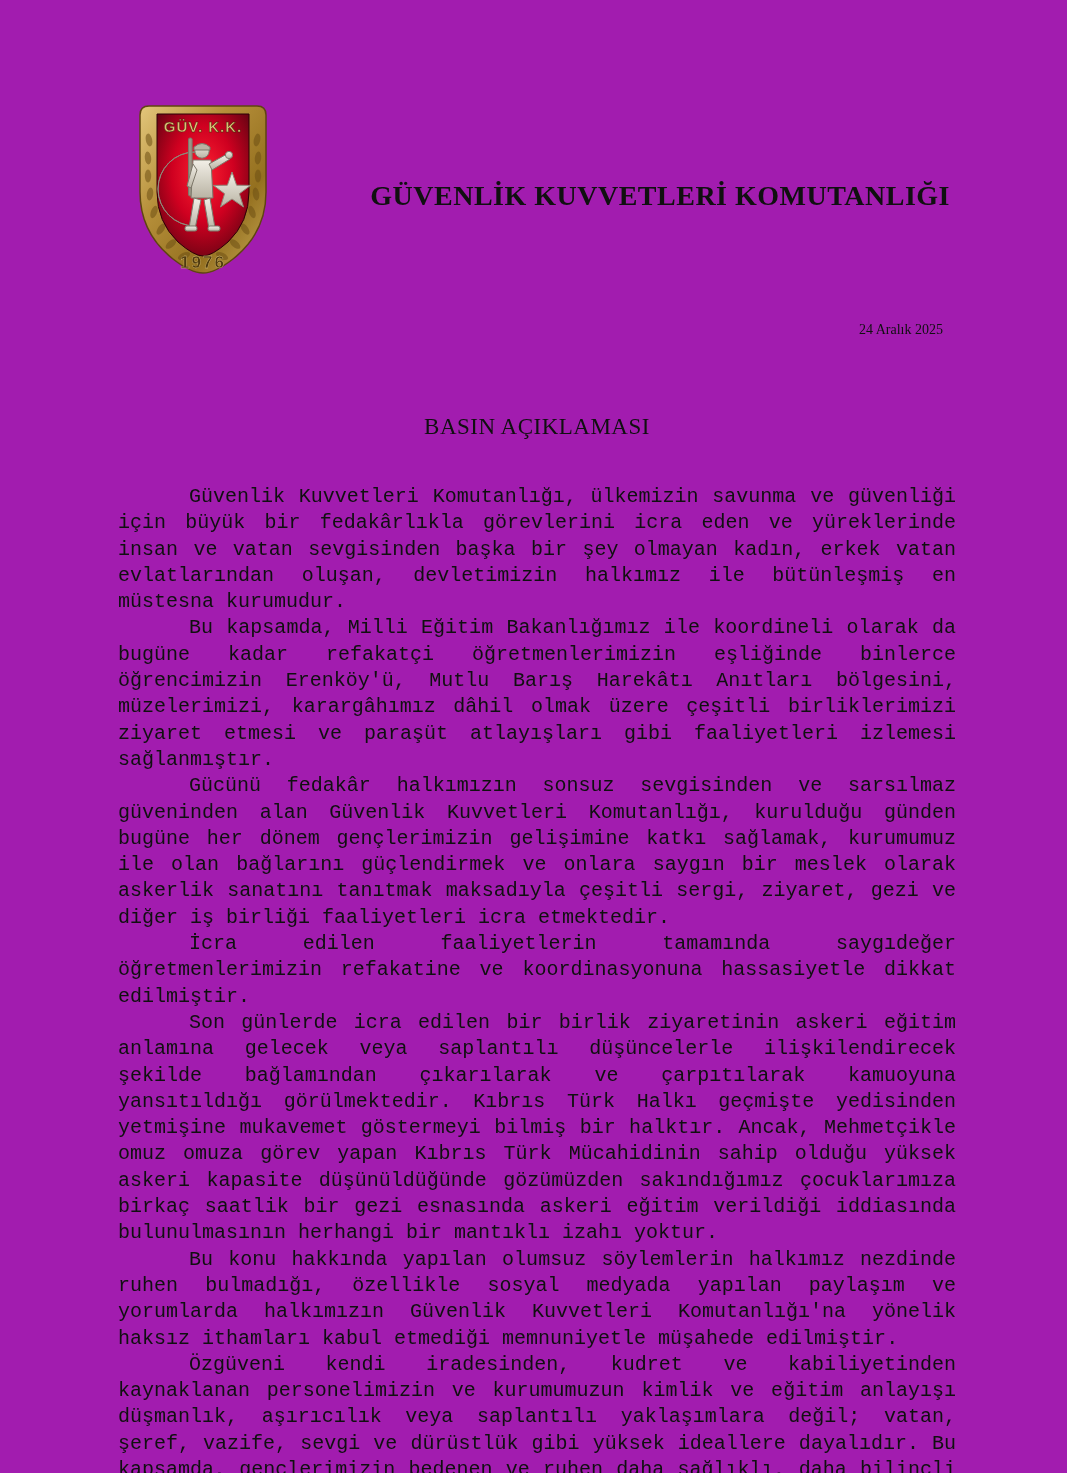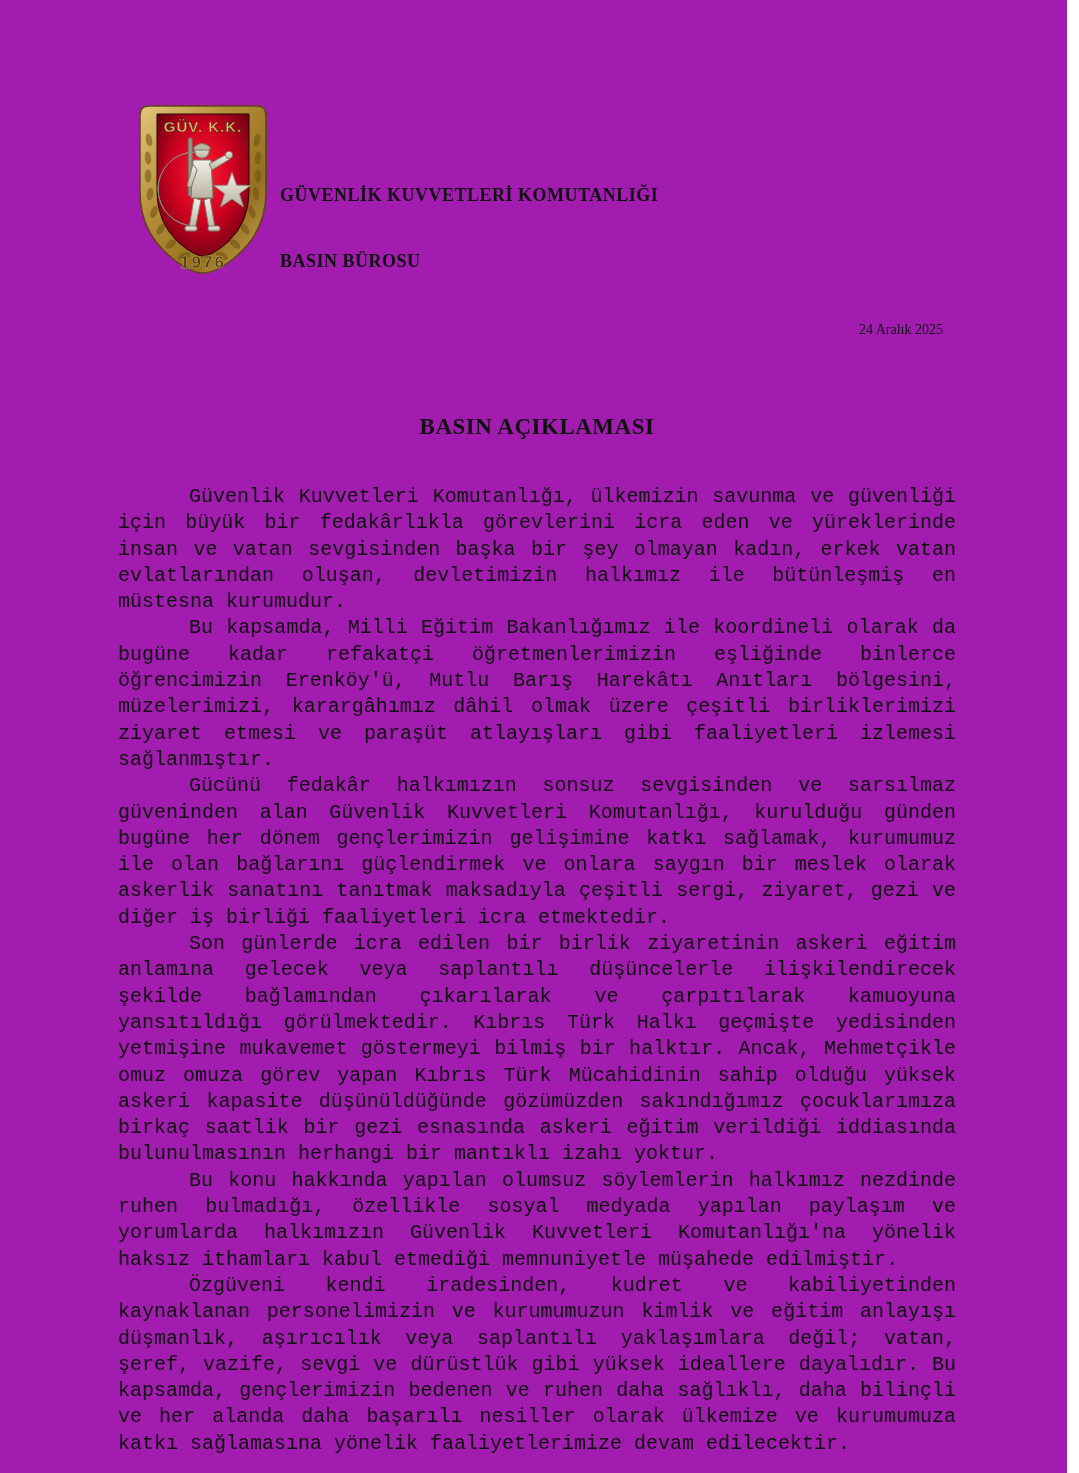--- a/index.html
+++ b/index.html
@@ -17,40 +17,40 @@
     left: 133px;
     top: 100px;
     width: 140px;
     height: 177px;
   }
   .header-title {
     position: absolute;
     left: 280px;
     top: 146px;
     width: 670px;
-    text-align: left;
+    text-align: right;
     font-weight: bold;
-    font-size: 18px;
+    font-size: 28px;
     line-height: 33px;
     letter-spacing: 0.5px;
     white-space: pre-line;
   }
   .doc-date {
     position: absolute;
     right: 124px;
     top: 322px;
     font-size: 14px;
   }
   .doc-heading {
     position: absolute;
     left: 118px;
     top: 414px;
     width: 838px;
     text-align: center;
-    font-weight: bold;
+    font-weight: normal;
     font-size: 23px;
     letter-spacing: 0.5px;
   }
   .body-text {
     position: absolute;
     left: 118px;
     top: 484px;
     width: 838px;
     font-size: 20px;
     line-height: 26.3px;
@@ -134,29 +134,29 @@
         <rect x="52" y="126" width="12" height="5" rx="2"></rect>
         <rect x="75" y="126" width="12" height="5" rx="2"></rect>
       </g>
 
       <text x="70" y="168" text-anchor="middle" font-family="Liberation Sans, sans-serif" font-size="17" font-weight="bold" fill="#4f3a0e" stroke="#e3c77c" stroke-width="0.3" letter-spacing="2">1976</text>
     </svg>
   </div>
 
   <div class="header-title">
     <div>GÜVENLİK KUVVETLERİ KOMUTANLIĞI</div>
-    <div>BASIN BÜROSU</div>
   </div>
 
   <div class="doc-date">24 Aralık 2025</div>
 
   <div class="doc-heading">BASIN AÇIKLAMASI</div>
 
   <div class="body-text">
     <p>Güvenlik Kuvvetleri Komutanlığı, ülkemizin savunma ve güvenliği için büyük bir fedakârlıkla görevlerini icra eden ve yüreklerinde insan ve vatan sevgisinden başka bir şey olmayan kadın, erkek vatan evlatlarından oluşan, devletimizin halkımız ile bütünleşmiş en müstesna kurumudur.</p>
     <p>Bu kapsamda, Milli Eğitim Bakanlığımız ile koordineli olarak da bugüne kadar refakatçi öğretmenlerimizin eşliğinde binlerce öğrencimizin Erenköy'ü, Mutlu Barış Harekâtı Anıtları bölgesini, müzelerimizi, karargâhımız dâhil olmak üzere çeşitli birliklerimizi ziyaret etmesi ve paraşüt atlayışları gibi faaliyetleri izlemesi sağlanmıştır.</p>
     <p>Gücünü fedakâr halkımızın sonsuz sevgisinden ve sarsılmaz güveninden alan Güvenlik Kuvvetleri Komutanlığı, kurulduğu günden bugüne her dönem gençlerimizin gelişimine katkı sağlamak, kurumumuz ile olan bağlarını güçlendirmek ve onlara saygın bir meslek olarak askerlik sanatını tanıtmak maksadıyla çeşitli sergi, ziyaret, gezi ve diğer iş birliği faaliyetleri icra etmektedir.</p>
+    <p>İcra edilen faaliyetlerin tamamında saygıdeğer öğretmenlerimizin refakatine ve koordinasyonuna hassasiyetle dikkat edilmiştir.</p>
     <p>Son günlerde icra edilen bir birlik ziyaretinin askeri eğitim anlamına gelecek veya saplantılı düşüncelerle ilişkilendirecek şekilde bağlamından çıkarılarak ve çarpıtılarak kamuoyuna yansıtıldığı görülmektedir. Kıbrıs Türk Halkı geçmişte yedisinden yetmişine mukavemet göstermeyi bilmiş bir halktır. Ancak, Mehmetçikle omuz omuza görev yapan Kıbrıs Türk Mücahidinin sahip olduğu yüksek askeri kapasite düşünüldüğünde gözümüzden sakındığımız çocuklarımıza birkaç saatlik bir gezi esnasında askeri eğitim verildiği iddiasında bulunulmasının herhangi bir mantıklı izahı yoktur.</p>
     <p>Bu konu hakkında yapılan olumsuz söylemlerin halkımız nezdinde ruhen bulmadığı, özellikle sosyal medyada yapılan paylaşım ve yorumlarda halkımızın Güvenlik Kuvvetleri Komutanlığı'na yönelik haksız ithamları kabul etmediği memnuniyetle müşahede edilmiştir.</p>
     <p>Özgüveni kendi iradesinden, kudret ve kabiliyetinden kaynaklanan personelimizin ve kurumumuzun kimlik ve eğitim anlayışı düşmanlık, aşırıcılık veya saplantılı yaklaşımlara değil; vatan, şeref, vazife, sevgi ve dürüstlük gibi yüksek ideallere dayalıdır. Bu kapsamda, gençlerimizin bedenen ve ruhen daha sağlıklı, daha bilinçli ve her alanda daha başarılı nesiller olarak ülkemize ve kurumumuza katkı sağlamasına yönelik faaliyetlerimize devam edilecektir.</p>
   </div>
 
 </div>
 
 </body></html>

